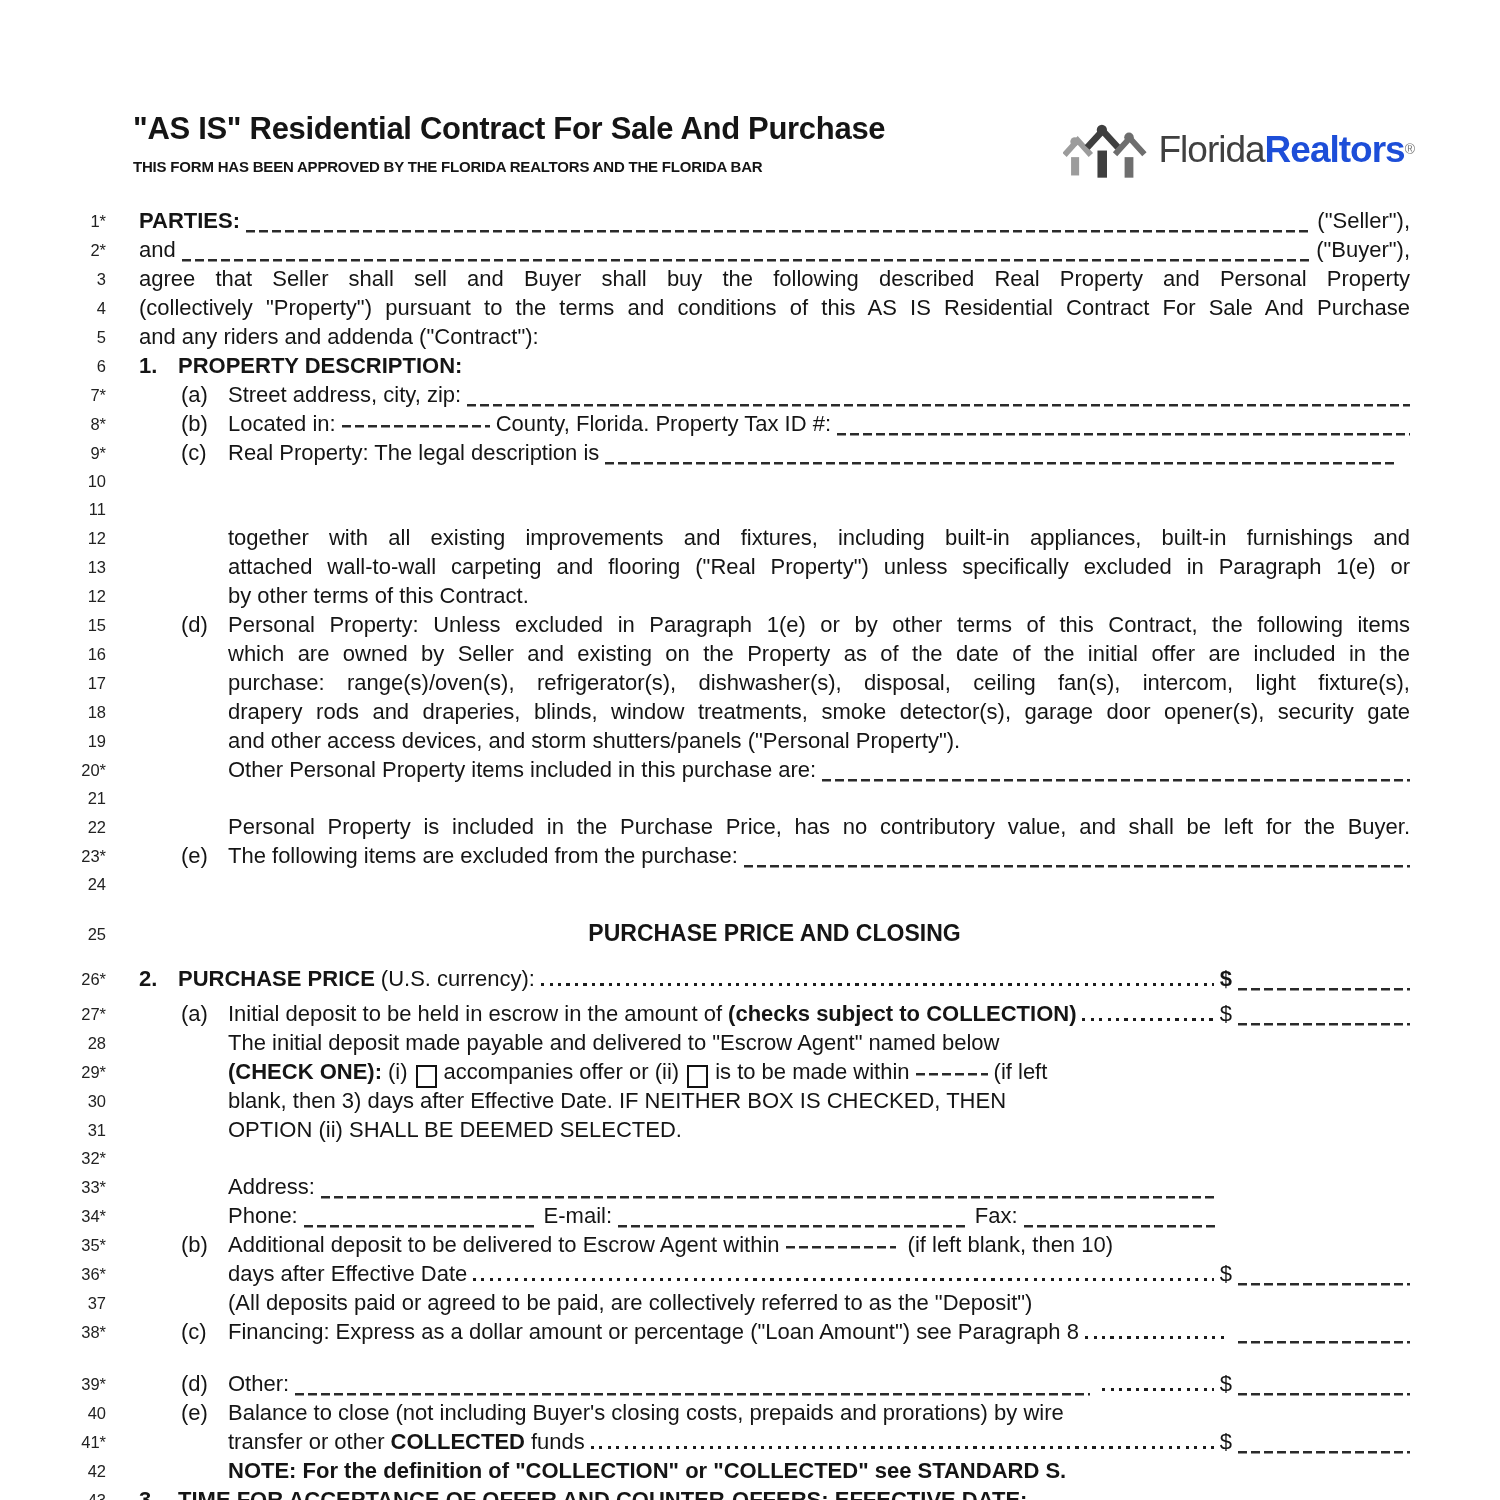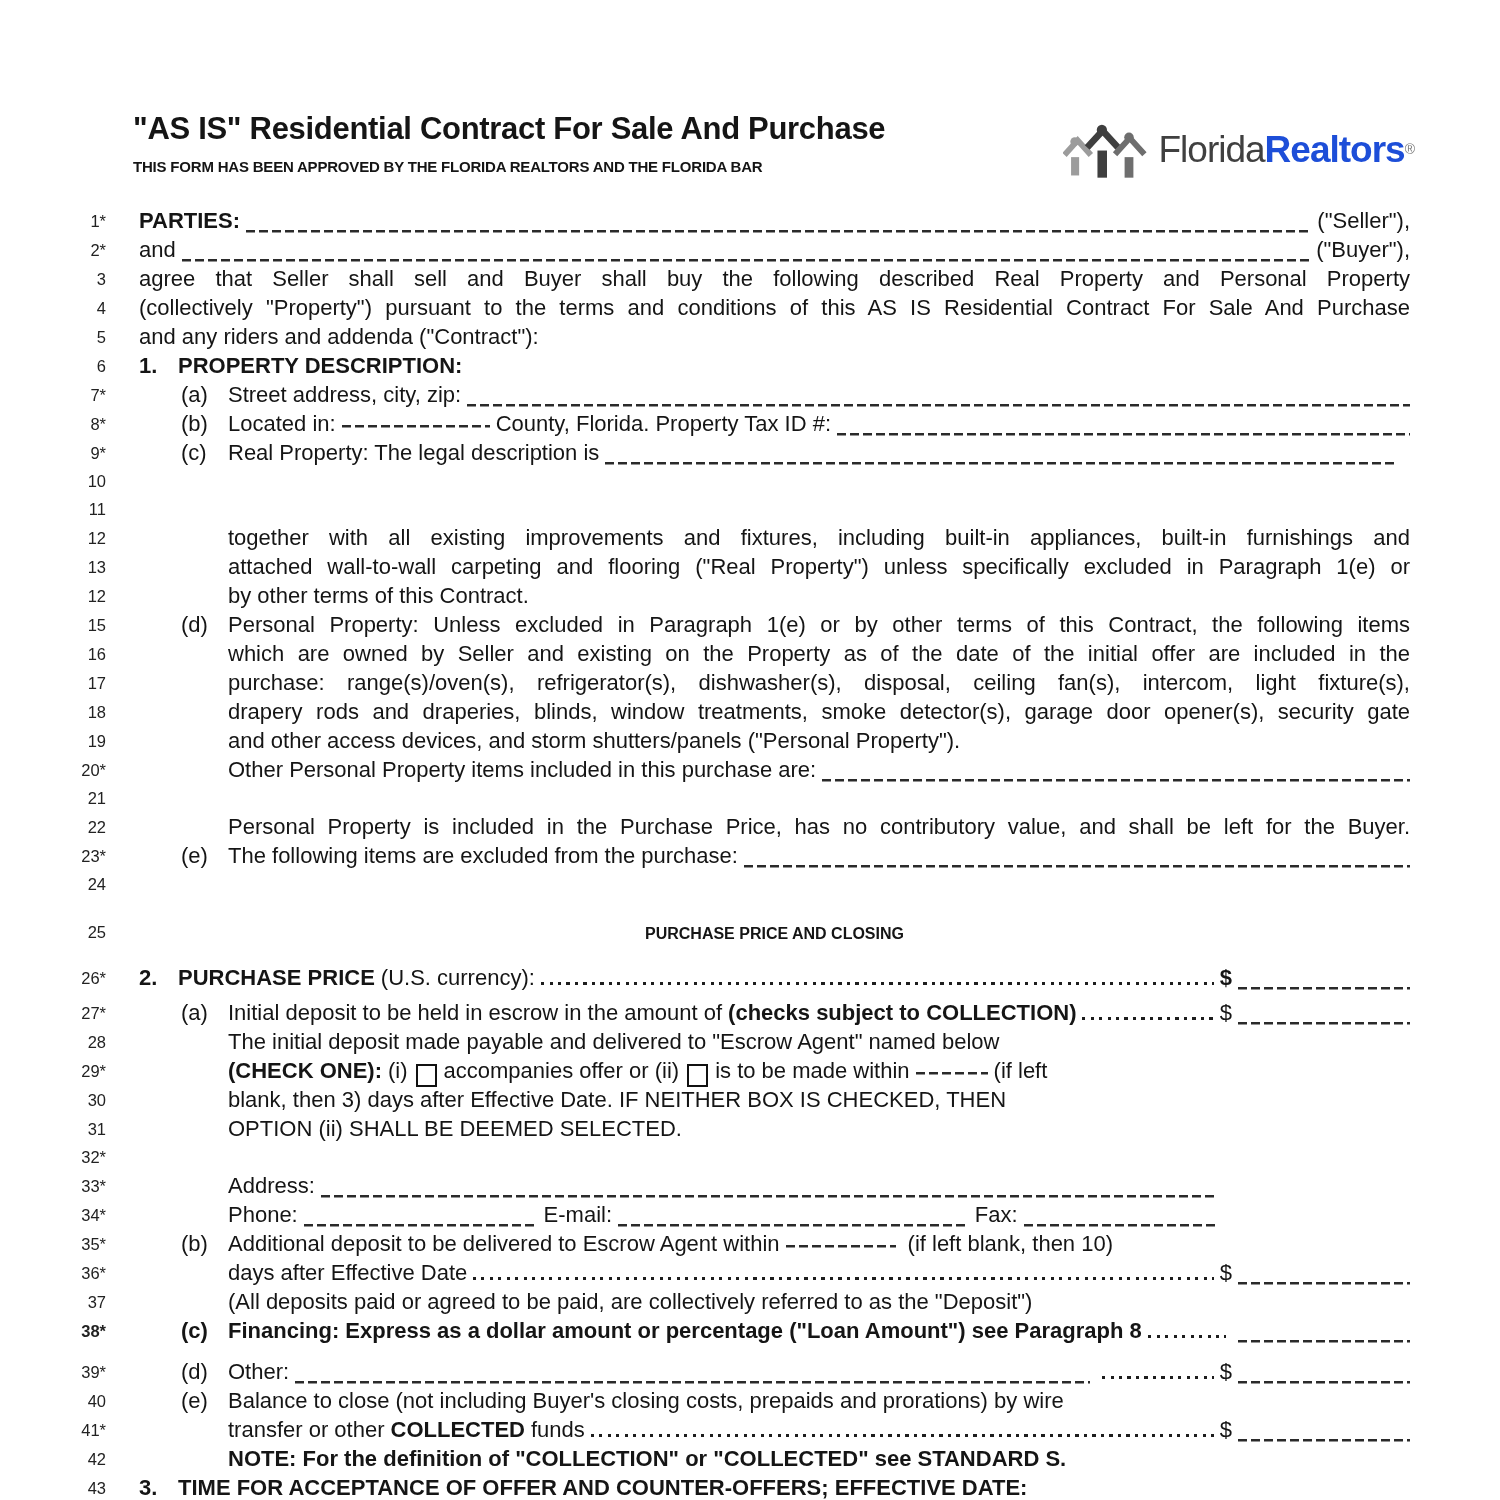--- a/index.html
+++ b/index.html
@@ -54,23 +54,23 @@
     background-size:100% 3px; background-repeat:no-repeat; background-position:left calc(100% - 7px);
   }
   .dots.fix { flex:none; }
 
   
   .cb { flex:none; display:inline-block; width:21px; height:23px; border:2.5px solid #111;
         position:relative; top:4px; margin:0 7px 0 8px; align-self:center; }
 
   
   .l25 { margin:20px 0 16px 0; }
-  .l25 .lc { display:block; text-align:center; font-weight:bold; font-size:16px; }
+  .l25 .lc { display:block; text-align:center; font-weight:bold; font-size:23px; }
   .l26 { margin-bottom:6px; }
-  .l38 { margin-bottom:12px;font-weight:bold; }
+  .l38 { margin-bottom:23px; }
   .gap6 { flex:none; width:6px; }
 </style>
 </head>
 <body>
 
 <div class="page">
 
   <div class="hdr">
     <div class="title">"AS IS" Residential Contract For Sale And Purchase</div>
     <div class="subtitle">THIS FORM HAS BEEN APPROVED BY THE FLORIDA REALTORS AND THE FLORIDA BAR</div>

